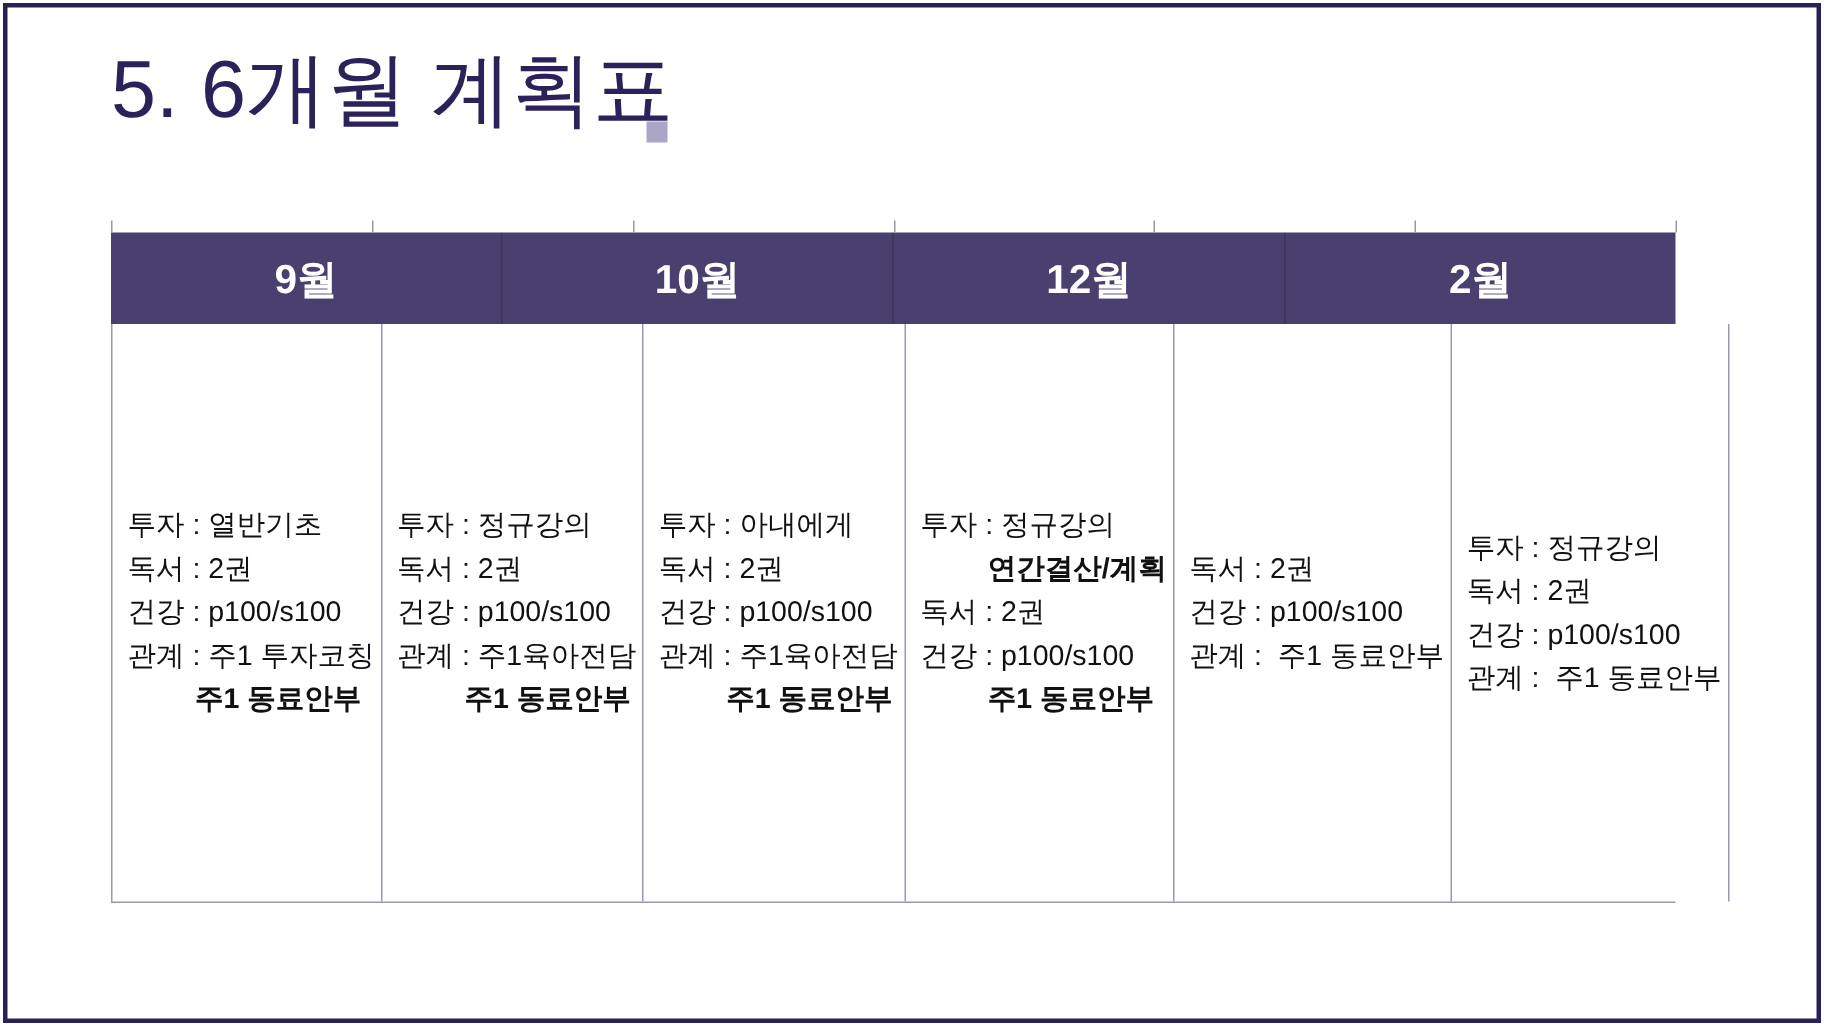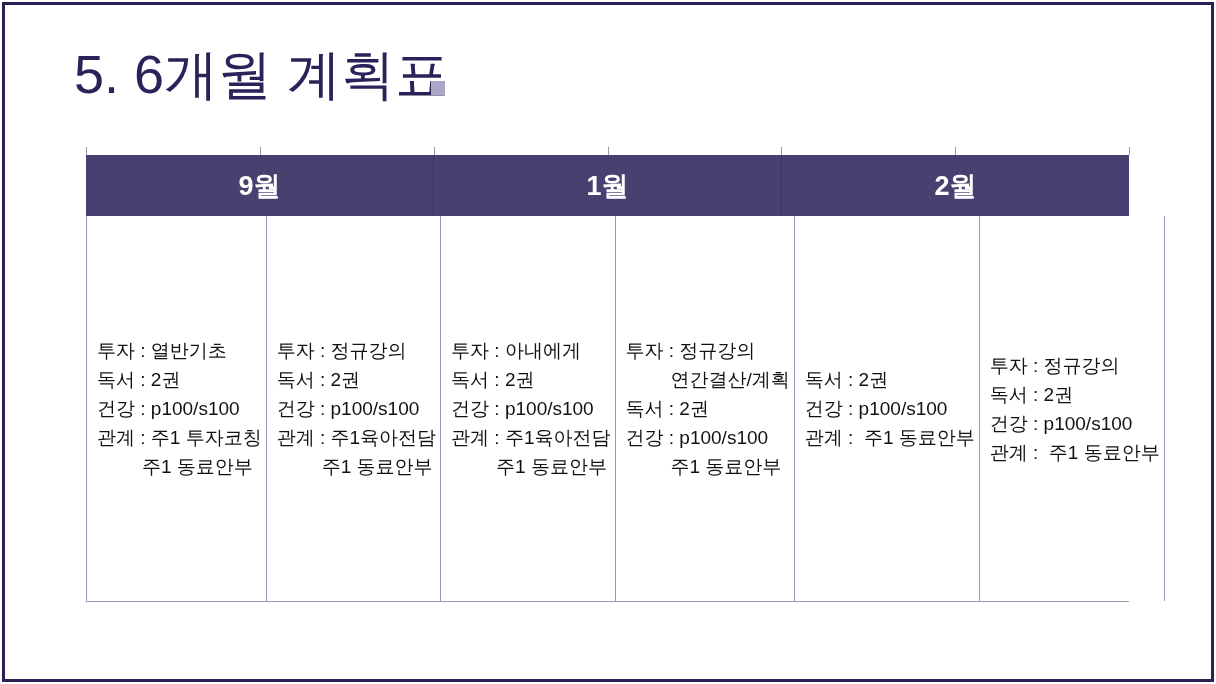--- a/index.html
+++ b/index.html
@@ -10,33 +10,33 @@
     font-family:"Liberation Sans","DejaVu Sans",sans-serif;
     overflow:hidden;
     box-sizing:border-box;
   }
   .frame {
     position:absolute; inset:2px;
     border:3px solid var(--frame,#2b2056);
     pointer-events:none;
   }
   .title {
-    position:absolute; left:74px; top:42px;
+    position:absolute; left:74px; top:28px;
     font-size:54px; line-height:64px;
     color:var(--title,#2c2158);
     letter-spacing:0px;
     white-space:pre;
   }
   .accent-square {
     position:absolute; left:431px; top:81px;
     width:14px; height:14px;
     background:var(--accent-square,#aca6c6);
   }
   .plan-table {
-    position:absolute; left:86px; top:155px; width:1043px;
+    position:absolute; left:74px; top:155px; width:1043px;
   }
   .thead {
     position:relative;
     display:flex; height:61px;
     background:var(--header-bg,#494070);
   }
   .th {
     flex:1 1 0;
     display:flex; align-items:center; justify-content:center;
     color:var(--header-text,#ffffff);
@@ -56,21 +56,21 @@
   }
   .td {
     flex:1 1 0;
     display:flex; flex-direction:column; justify-content:center;
     border-right:1px solid var(--grid,#9b96b4);
     padding:0 4px 0 10px;
     font-size:19px; color:var(--body-text,#111111);
     box-sizing:border-box;
   }
   .line { line-height:29px; white-space:pre; }
-  .line.indent { padding-left:45px; }
+  .line.indent { padding-left:45px;font-weight:bold; }
 </style>
 </head>
 <body>
 
 <div class="slide">
   <div class="frame"></div>
 
   <div class="title">5. 6개월 계획표</div>
   <div class="accent-square"></div>
 
@@ -78,21 +78,22 @@
     <div class="thead">
       <div class="tick" style="left:0"></div>
       <div class="tick" style="left:16.667%"></div>
       <div class="tick" style="left:33.333%"></div>
       <div class="tick" style="left:50%"></div>
       <div class="tick" style="left:66.667%"></div>
       <div class="tick" style="left:83.333%"></div>
       <div class="tick" style="left:100%"></div>
 
       <div class="th">9월</div>
-      <div class="th">1월</div>
+      <div class="th">10월</div>
+      <div class="th">12월</div>
       <div class="th">2월</div>
     </div>
 
     <div class="tbody">
       <div class="td">
         <div class="line">투자 : 열반기초</div>
         <div class="line">독서 : 2권</div>
         <div class="line">건강 : p100/s100</div>
         <div class="line">관계 : 주1 투자코칭</div>
         <div class="line indent">주1 동료안부</div>

